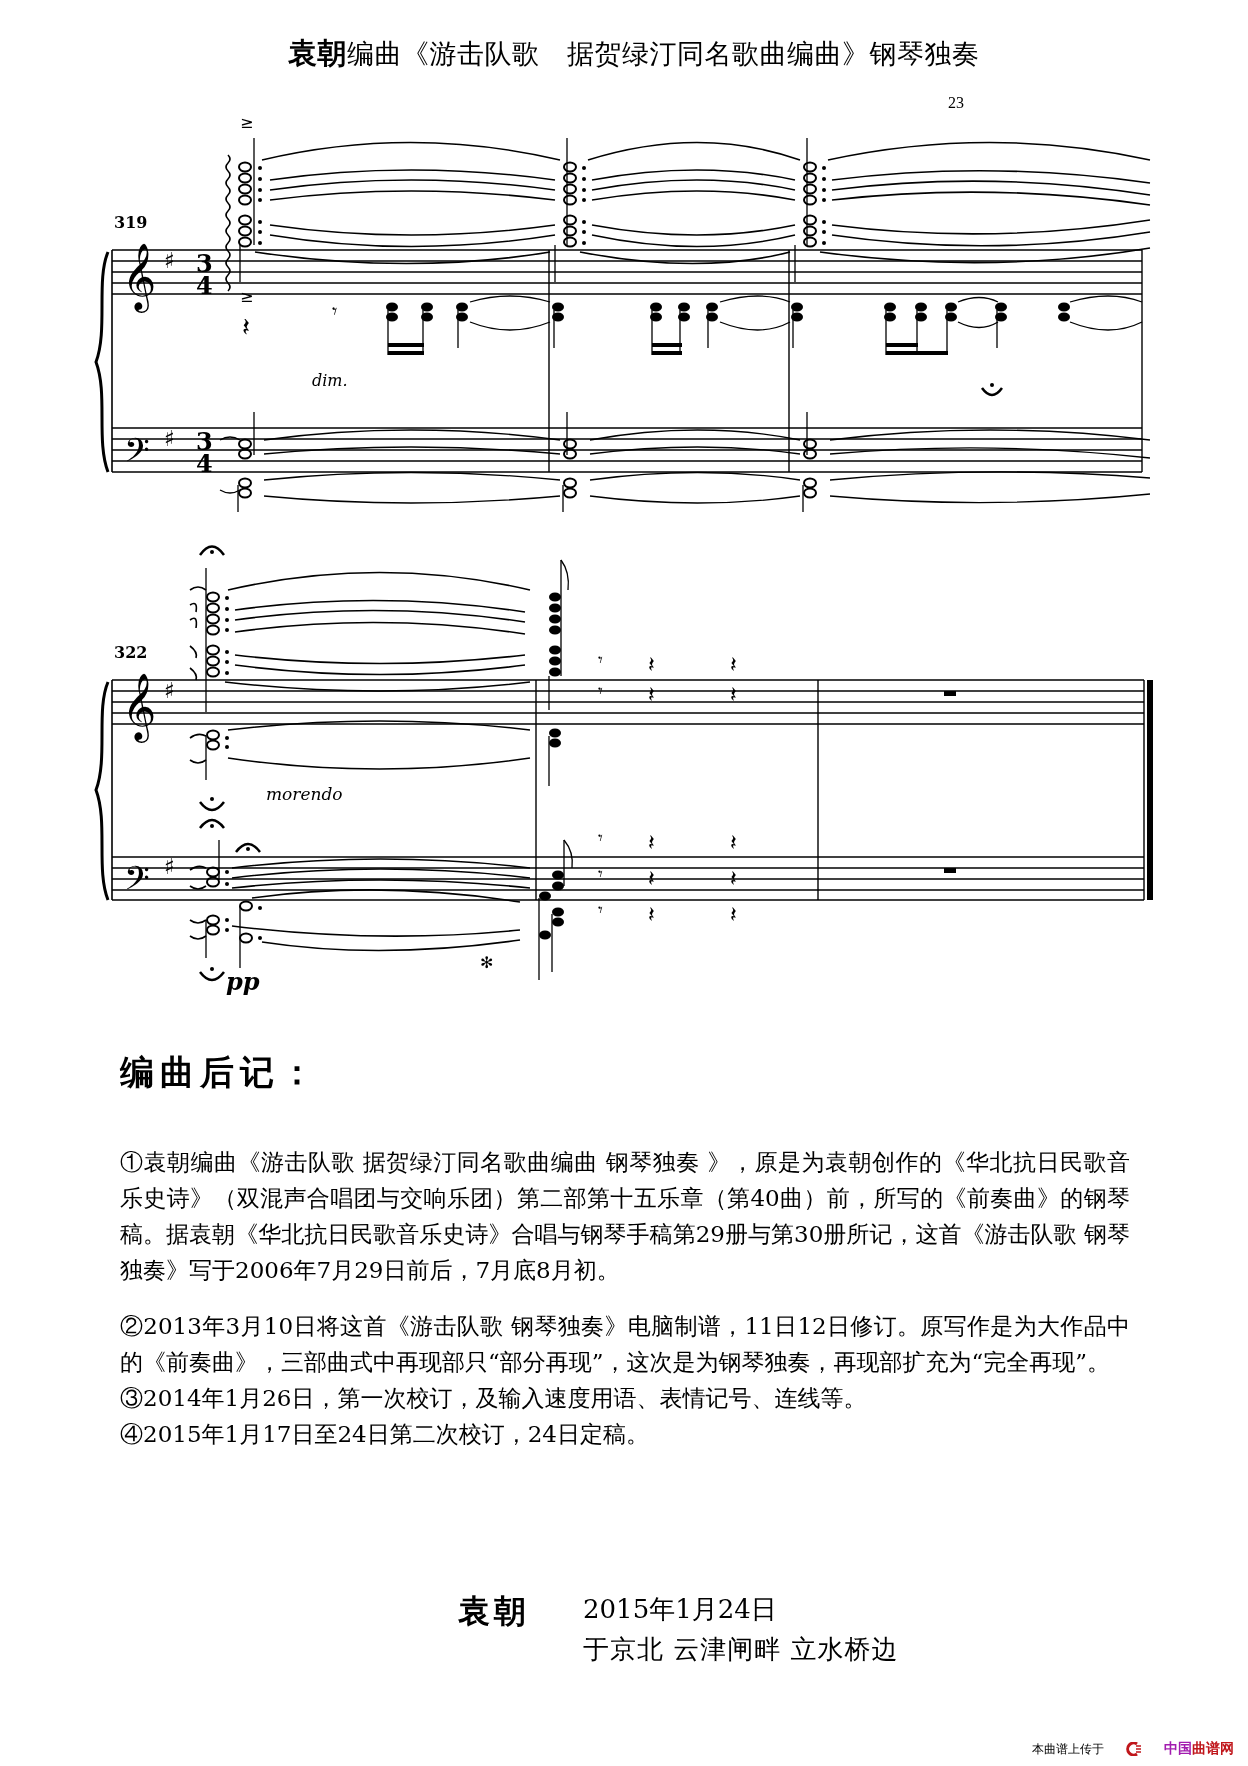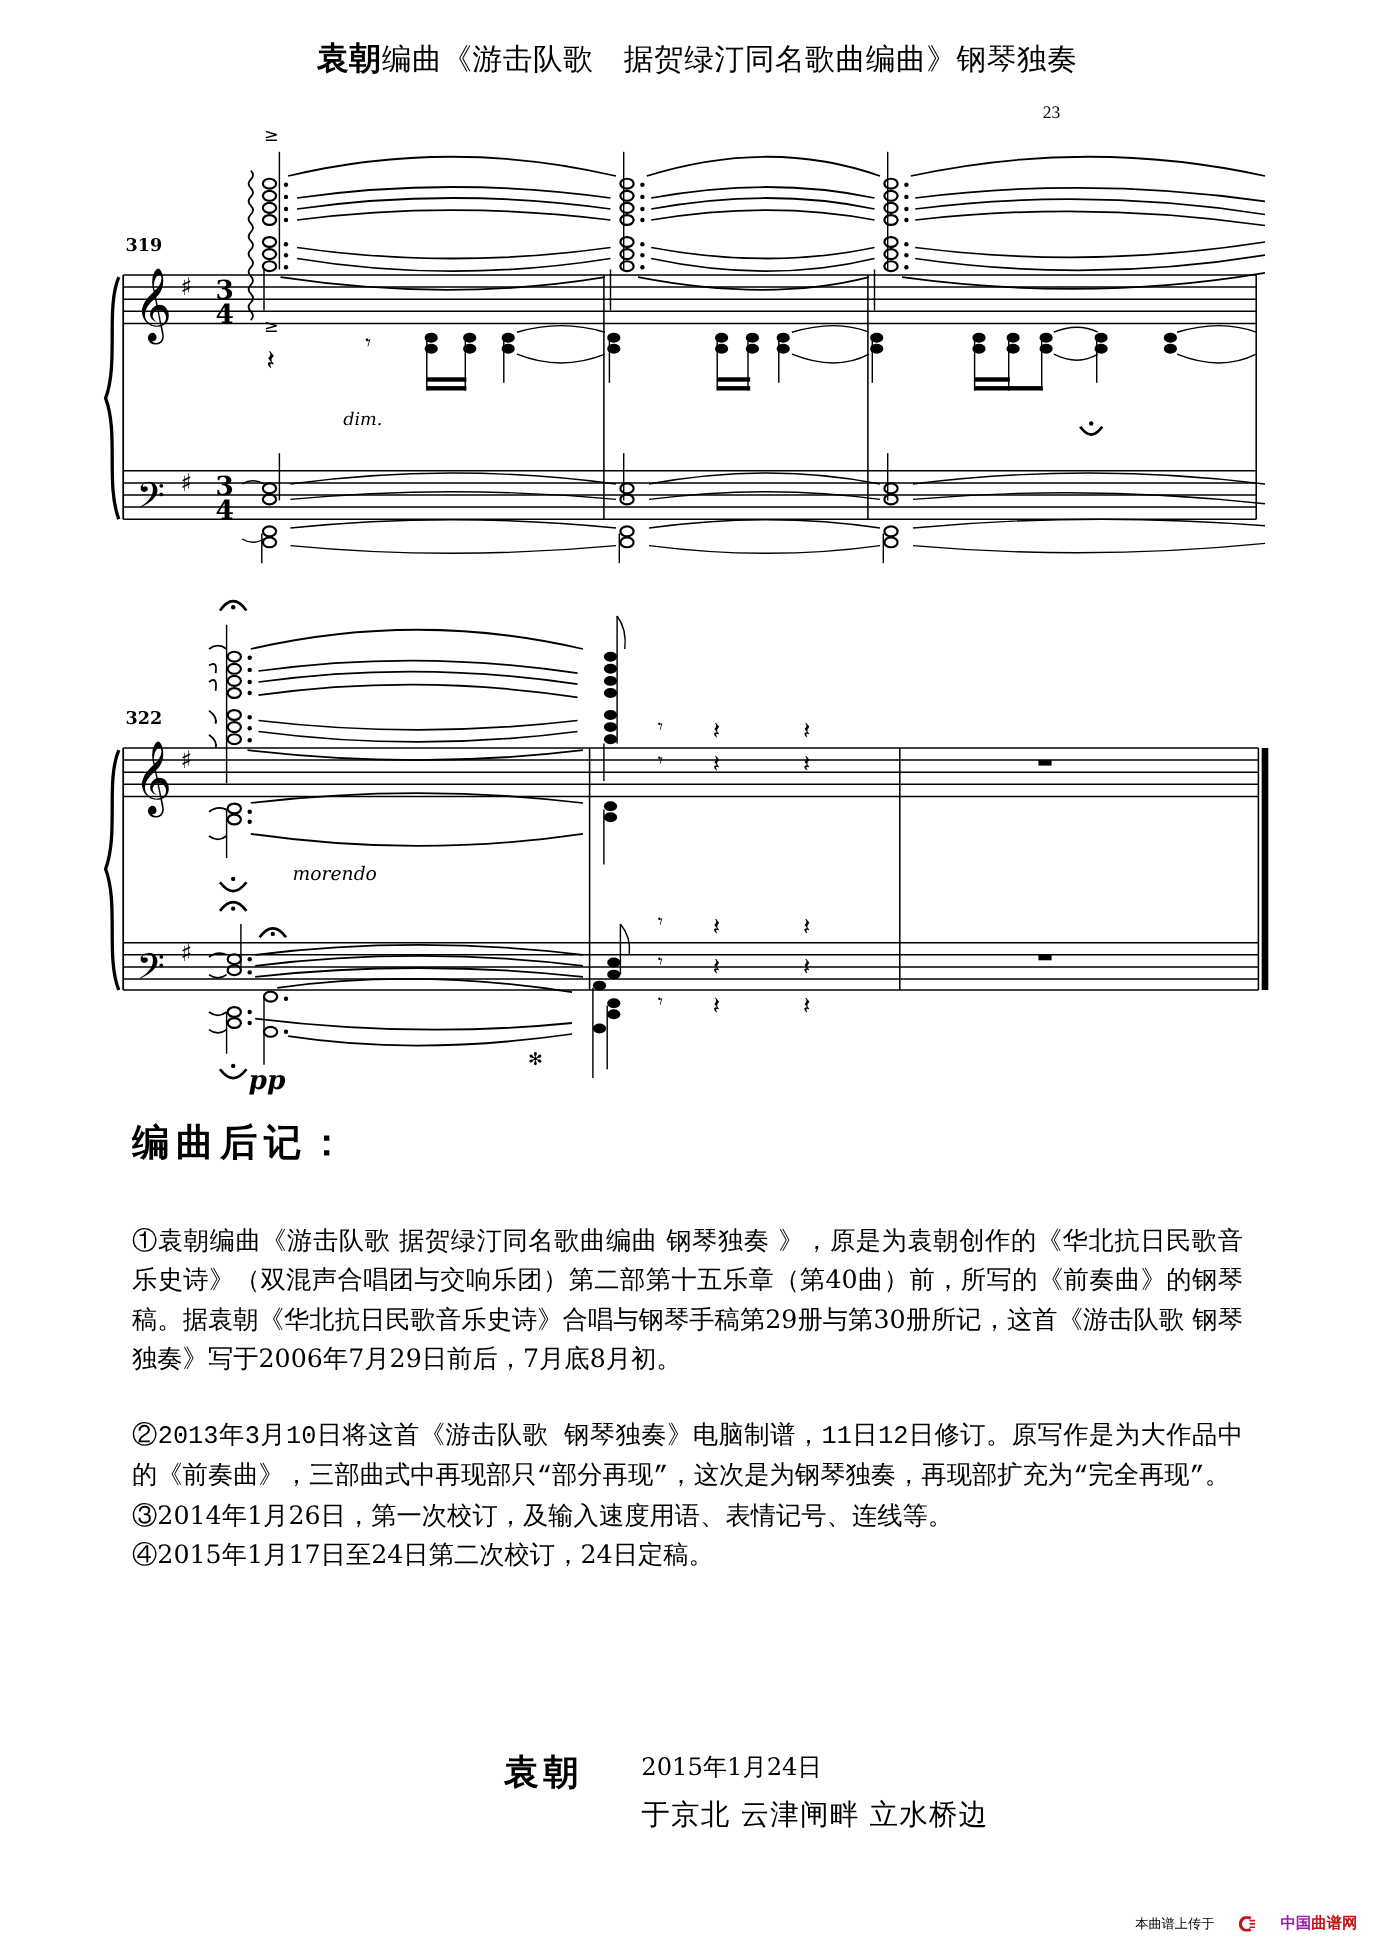--- a/index.html
+++ b/index.html
@@ -6,30 +6,30 @@
   body { width: 1248px; height: 1766px; position: relative; overflow: hidden;
          font-family: "DejaVu Serif", "Liberation Serif", serif; color: #000; }
   .header { position: absolute; top: 34px; left: 0; width: 1058px; height: 40px; }
   .header-title { position: absolute; left: 288px; top: 0; font-size: 27px; letter-spacing: 0.5px;
                   font-family: "DejaVu Serif", "Liberation Serif", serif; white-space: nowrap; }
   .header-title .author { font-weight: bold; font-family: "DejaVu Sans", sans-serif; font-size: 29px; }
   .page-number { position: absolute; right: 94px; top: 20px; font-weight: normal; font-size: 16px;
                  font-family: "Liberation Serif", serif; margin-top: 40px; }
   .score { position: absolute; left: 0; top: 0; width: 1248px; height: 1000px; }
   .score svg { position: absolute; left: 0; top: 0; }
-  .notes { position: absolute; left: 120px; top: 1016px; width: 1010px; }
+  .notes { position: absolute; left: 120px; top: 1050px; width: 1010px; }
   .notes-heading { font-family: "DejaVu Sans", sans-serif; font-weight: bold; font-size: 34px;
                    letter-spacing: 6px; margin: 0 0 48px 0; }
   .note-para { font-family: "DejaVu Serif", "Liberation Serif", serif; font-size: 23px;
                line-height: 36px; margin: 0; text-align: justify; }
-  .note-para + .note-para.gap { margin-top: 34px; font-family: Liberation Mono, monospace; }
+  .note-para + .note-para.gap { margin-top: 20px; }
   .signature { position: absolute; left: 458px; top: 1590px; }
   .sig-name { position: absolute; left: 0; top: 0; font-family: "DejaVu Sans", sans-serif;
               font-weight: bold; font-size: 32px; letter-spacing: 4px; white-space: nowrap; }
-  .sig-date { position: absolute; left: 125px; top: 2px; font-size: 22px; white-space: nowrap; }
+  .sig-date { position: absolute; left: 125px; top: 2px; font-size: 26px; white-space: nowrap; }
   .sig-place { position: absolute; left: 125px; top: 42px; font-size: 26px; white-space: nowrap; letter-spacing: 1px; }
   .watermark { position: absolute; right: 14px; bottom: 8px; display: flex; align-items: center;
                gap: 22px; font-family: "DejaVu Sans", sans-serif; font-size: 12px; }
   .wm-logo { font-weight: bold; font-size: 14px; color: #c0161b; }
   .wm-logo .cn { color: #c0161b; text-align: center; }
   .wm-mark { width: 16px; height: 14px; position: relative; }
 </style>
 </head>
 <body>
 

